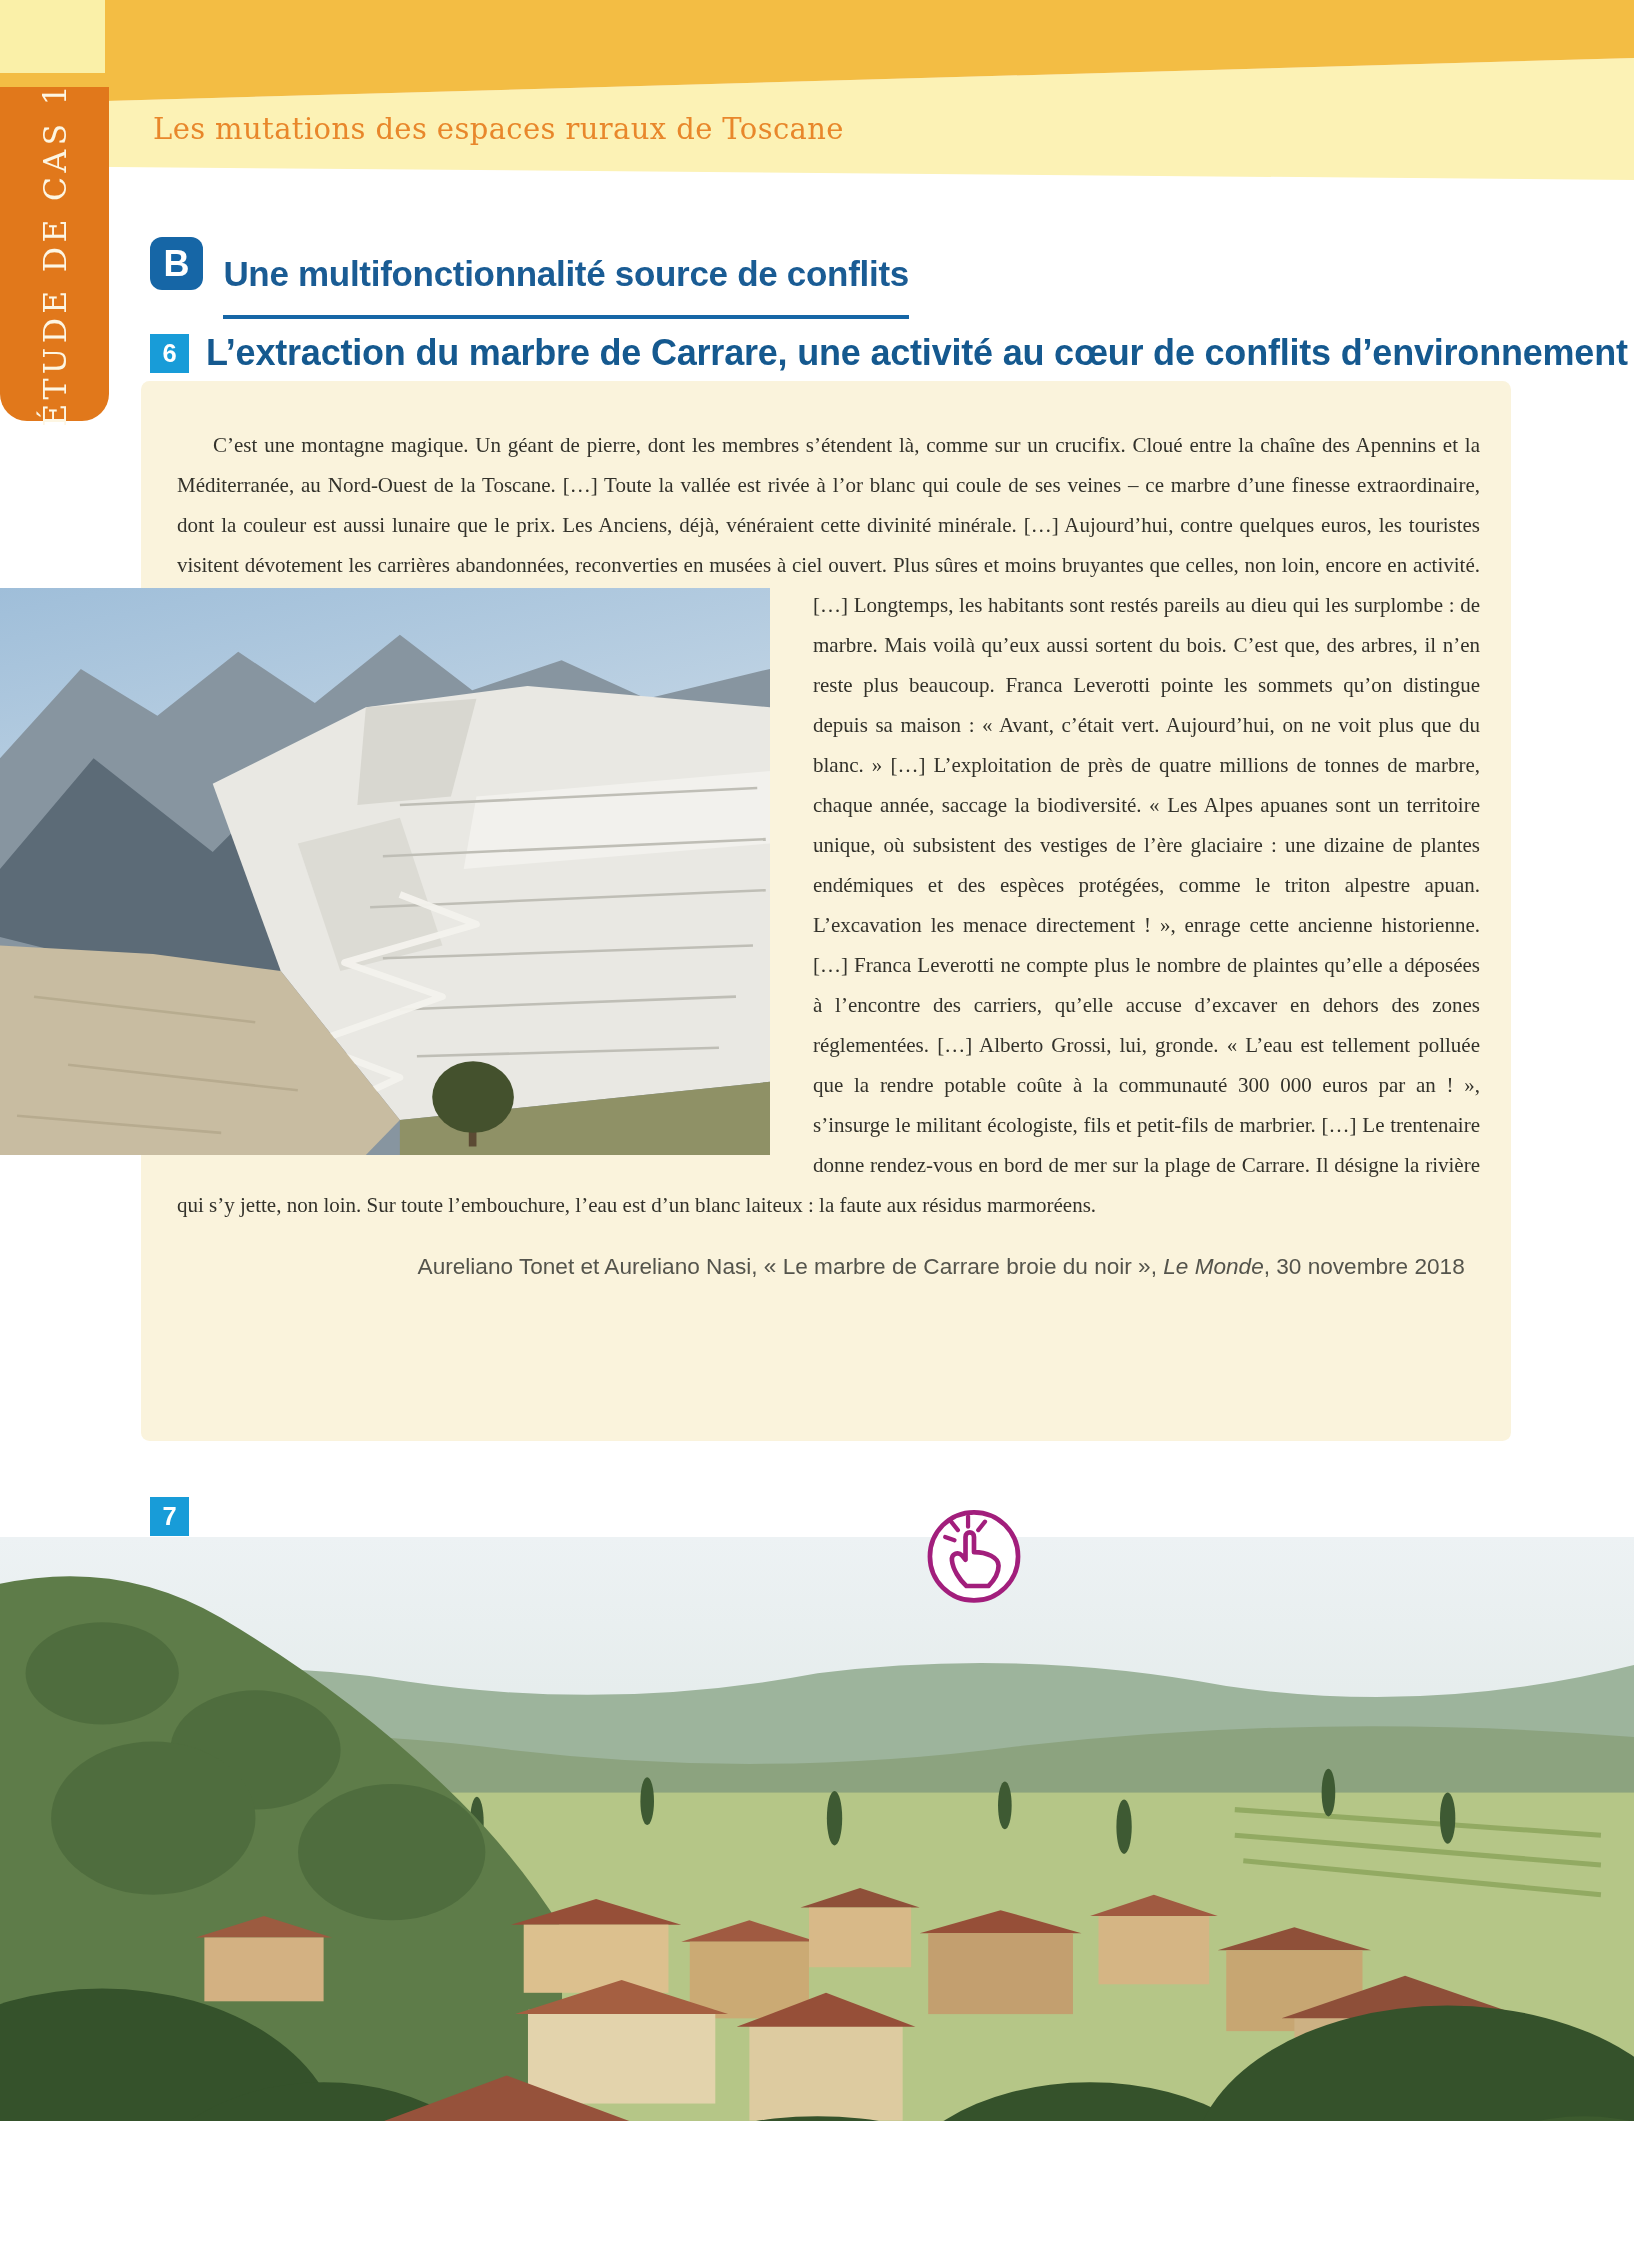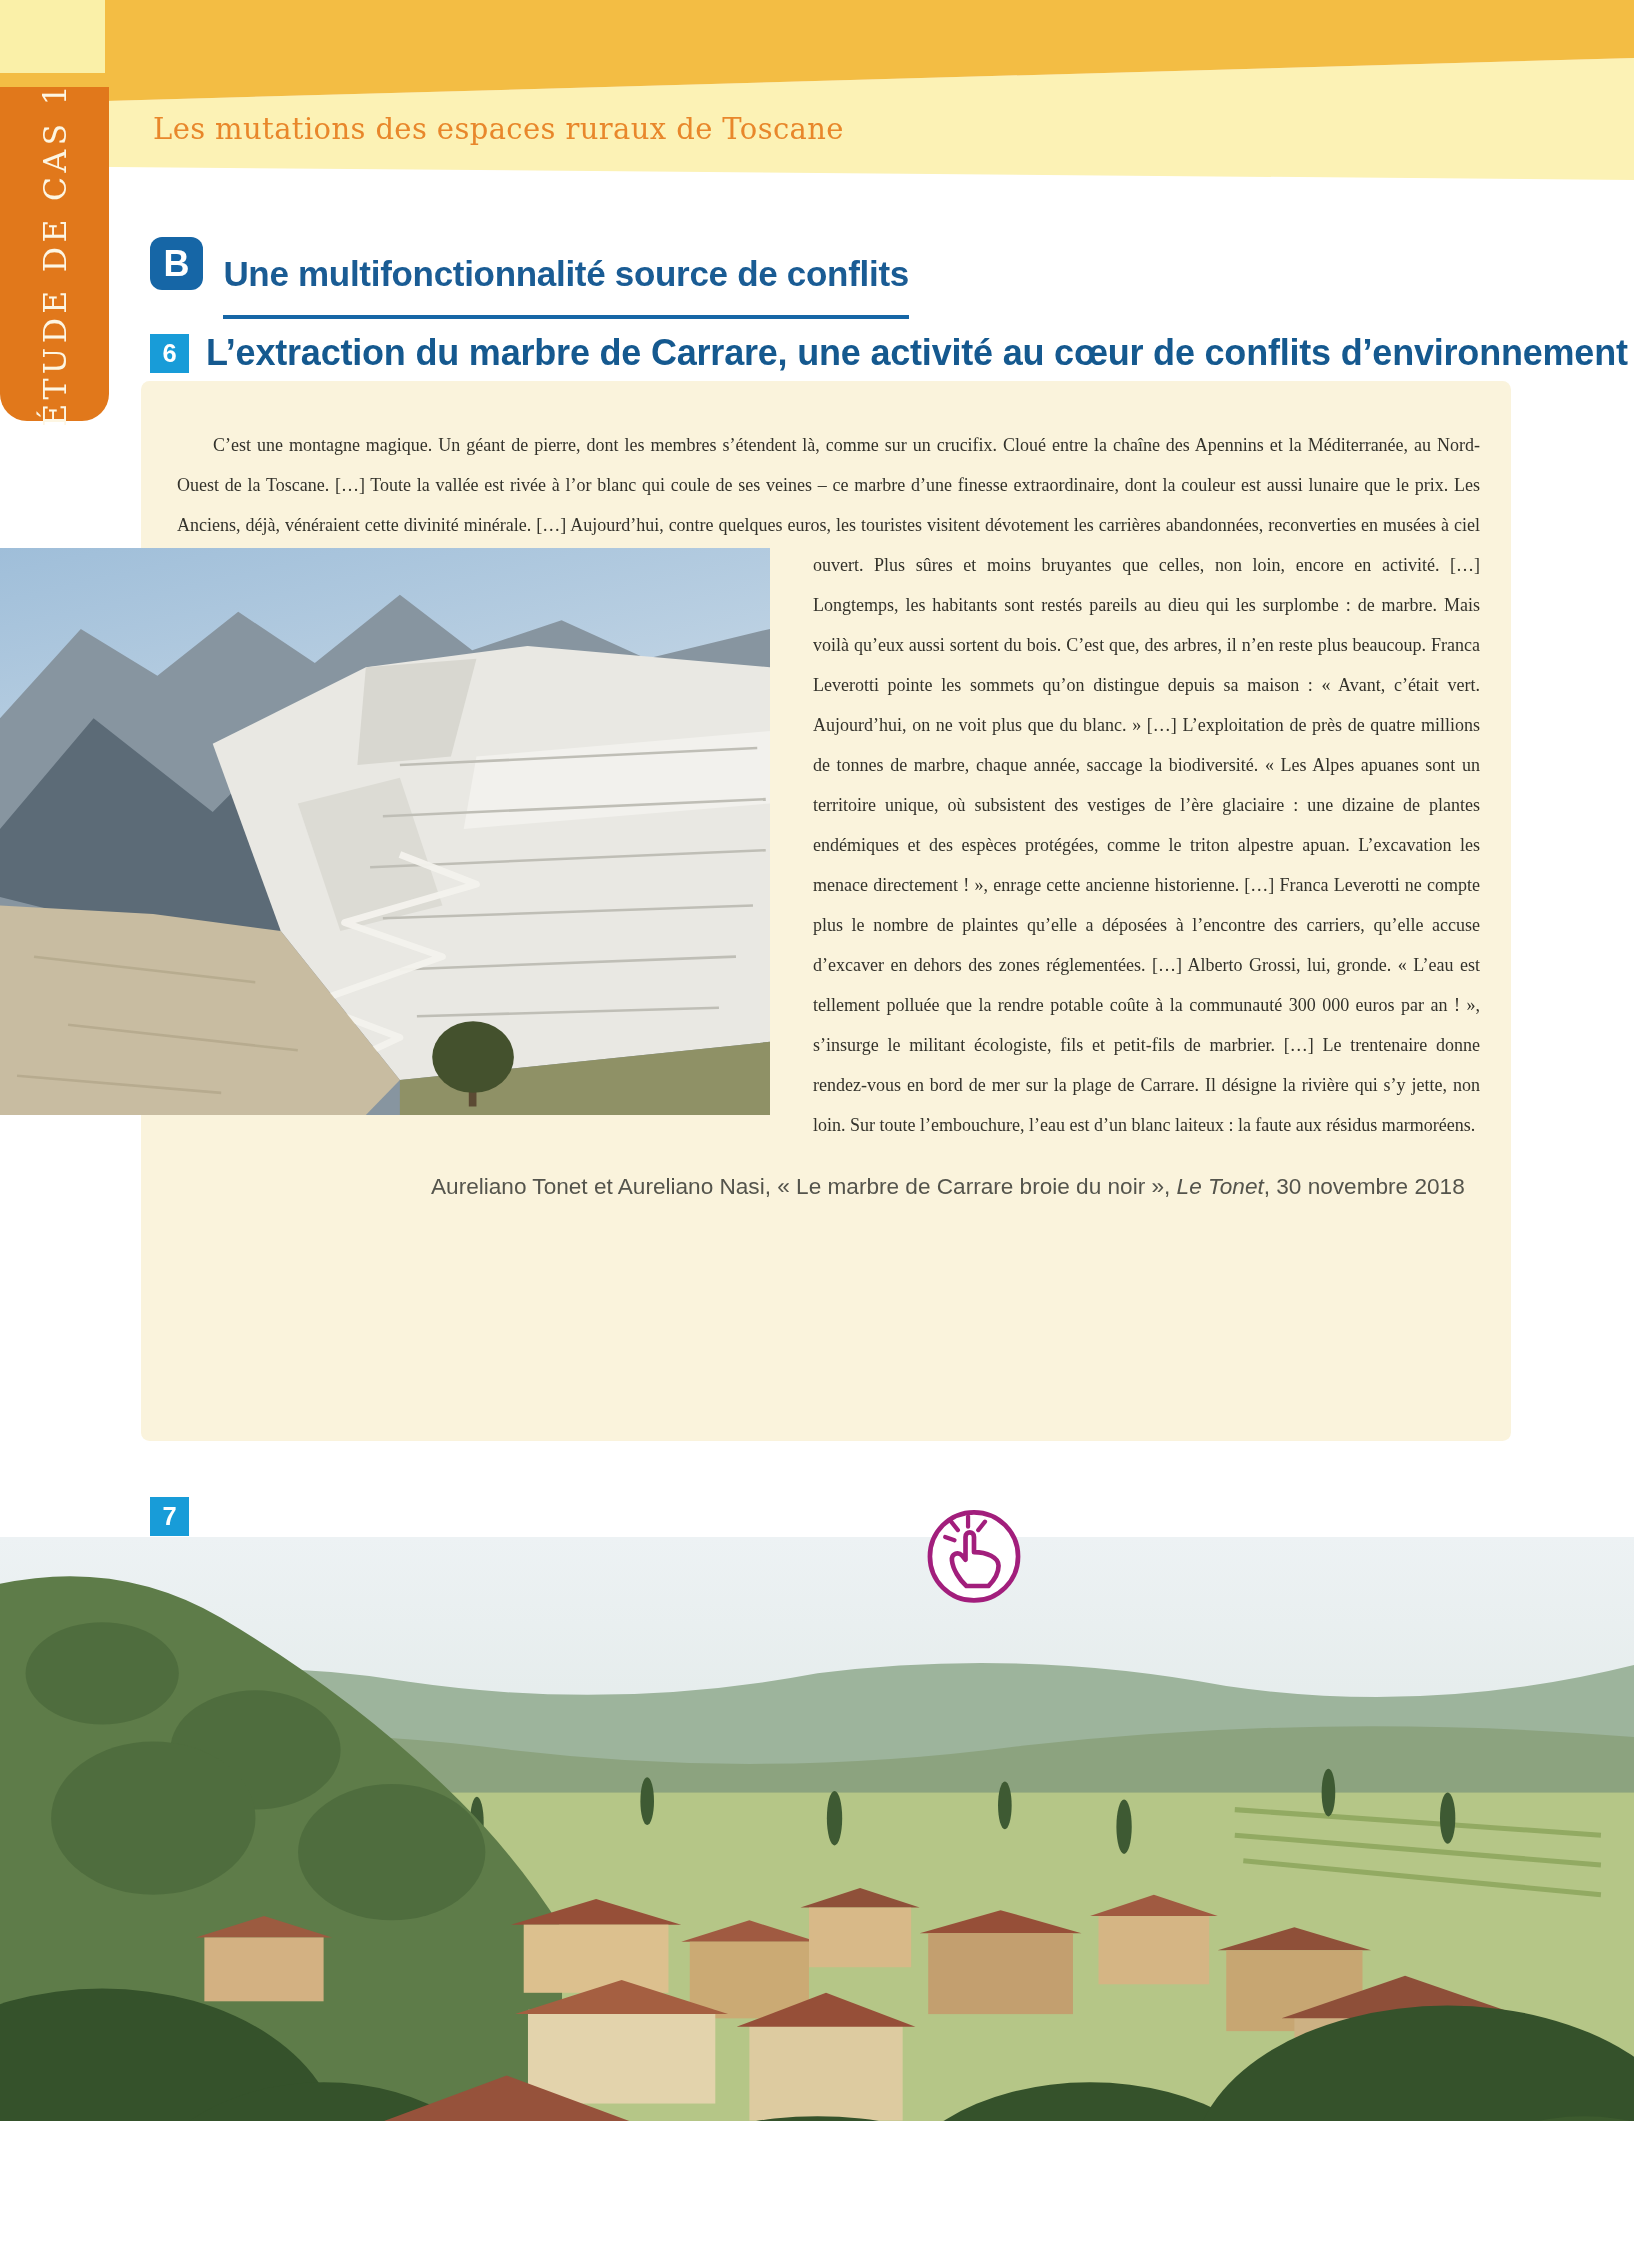--- a/index.html
+++ b/index.html
@@ -36,21 +36,21 @@
   .doc6-head{left:150px;top:332px;}
   .doc7-head{left:150px;top:1497px;z-index:4;}
   .doc-badge{width:39px;height:39px;background:#189CD8;color:#fff;font-weight:bold;font-size:25.5px;
              display:flex;align-items:center;justify-content:center;flex:0 0 auto;}
   .doc-title{margin-left:17px;color:#15598F;font-weight:bold;font-size:36px;letter-spacing:-0.2px;}
 
   
   .panel{position:absolute;left:141px;top:381px;width:1370px;height:1060px;background:#FAF3DC;
          border-radius:8.5px;}
   .panel-inner{padding:44px 31px 0 36px;}
-  .doc-body{font-family:"Liberation Serif","DejaVu Serif",serif;font-size:18px;line-height:40px;
+  .doc-body{font-family:"Liberation Serif","DejaVu Serif",serif;font-size:21px;line-height:40px;
             color:#33322B;text-align:justify;margin:0;text-indent:36px;}
   .quarry-float{float:left;width:770px;height:567px;margin-left:-177px;margin-right:43px;
                 margin-top:3.4px;margin-bottom:8.5px;}
   .quarry-float svg{display:block;width:770px;height:567px;}
   .attribution{margin-top:29px;text-align:right;padding-right:15.3px;font-size:22.6px;color:#54544C;}
   .attribution .src{font-style:italic;}
 
   
   .click-icon{position:absolute;left:924px;top:1503px;width:100px;height:104px;z-index:5;cursor:pointer;}
 
@@ -117,21 +117,21 @@
               <path d="M40,480 L300,510"></path>
                 <path d="M80,560 L350,590"></path>
                 <path d="M20,620 L260,640"></path>
             </g>
             <path d="M470,625 L905,580 L905,666 L470,666 Z" fill="#8F9166"></path>
             <rect x="551" y="620" width="9" height="36" fill="#5B4A33"></rect>
             <ellipse cx="556" cy="598" rx="48" ry="42" fill="#44512D"></ellipse>
           </svg>
         </span>
         <span>loin, encore en activité. […] Longtemps, les habitants sont restés pareils au dieu qui les surplombe : de marbre. Mais voilà qu’eux aussi sortent du bois. C’est que, des arbres, il n’en reste plus beaucoup. Franca Leverotti pointe les sommets qu’on distingue depuis sa maison : « Avant, c’était vert. Aujourd’hui, on ne voit plus que du blanc. » […] L’exploitation de près de quatre millions de tonnes de marbre, chaque année, saccage la biodiversité. « Les Alpes apuanes sont un territoire unique, où subsistent des vestiges de l’ère glaciaire : une dizaine de plantes endémiques et des espèces protégées, comme le triton alpestre apuan. L’excavation les menace directement ! », enrage cette ancienne historienne. […] Franca Leverotti ne compte plus le nombre de plaintes qu’elle a déposées à l’encontre des carriers, qu’elle accuse d’excaver en dehors des zones réglementées. […] Alberto Grossi, lui, gronde. « L’eau est tellement polluée que la rendre potable coûte à la communauté 300 000 euros par an ! », s’insurge le militant écologiste, fils et petit-fils de marbrier. […] Le trentenaire donne rendez-vous en bord de mer sur la plage de Carrare. Il désigne la rivière qui s’y jette, non loin. Sur toute l’embouchure, l’eau est d’un blanc laiteux : la faute aux résidus marmoréens.</span></p>
-      <div class="attribution"><span>Aureliano Tonet et Aureliano Nasi, « Le marbre de Carrare broie du noir », </span><span class="src">Le Tonet</span><span>, 30 novembre 2018</span></div>
+      <div class="attribution"><span>Aureliano Tonet et Aureliano Nasi, « Le marbre de Carrare broie du noir », </span><span class="src">Le Monde</span><span>, 30 novembre 2018</span></div>
     </div>
   </div>
 
   <div class="doc-head doc7-head">
     <div class="doc-badge">7</div>
   </div>
 
   <div class="click-icon" title="">
     <svg viewBox="0 0 118 122" aria-hidden="true">
       <circle cx="59" cy="63" r="52" fill="#ffffff" stroke="#A21E7C" stroke-width="5.5"></circle>

